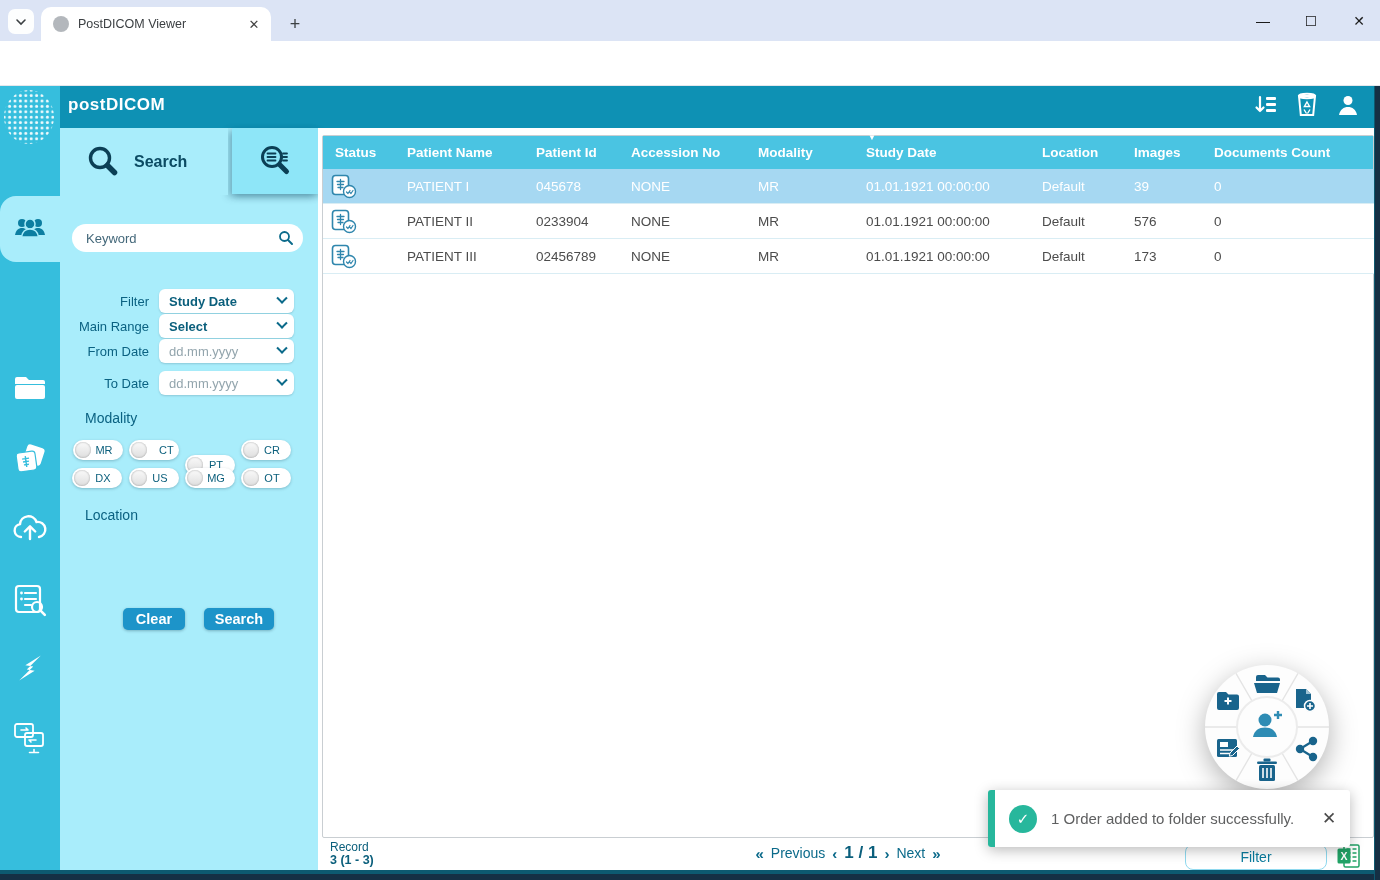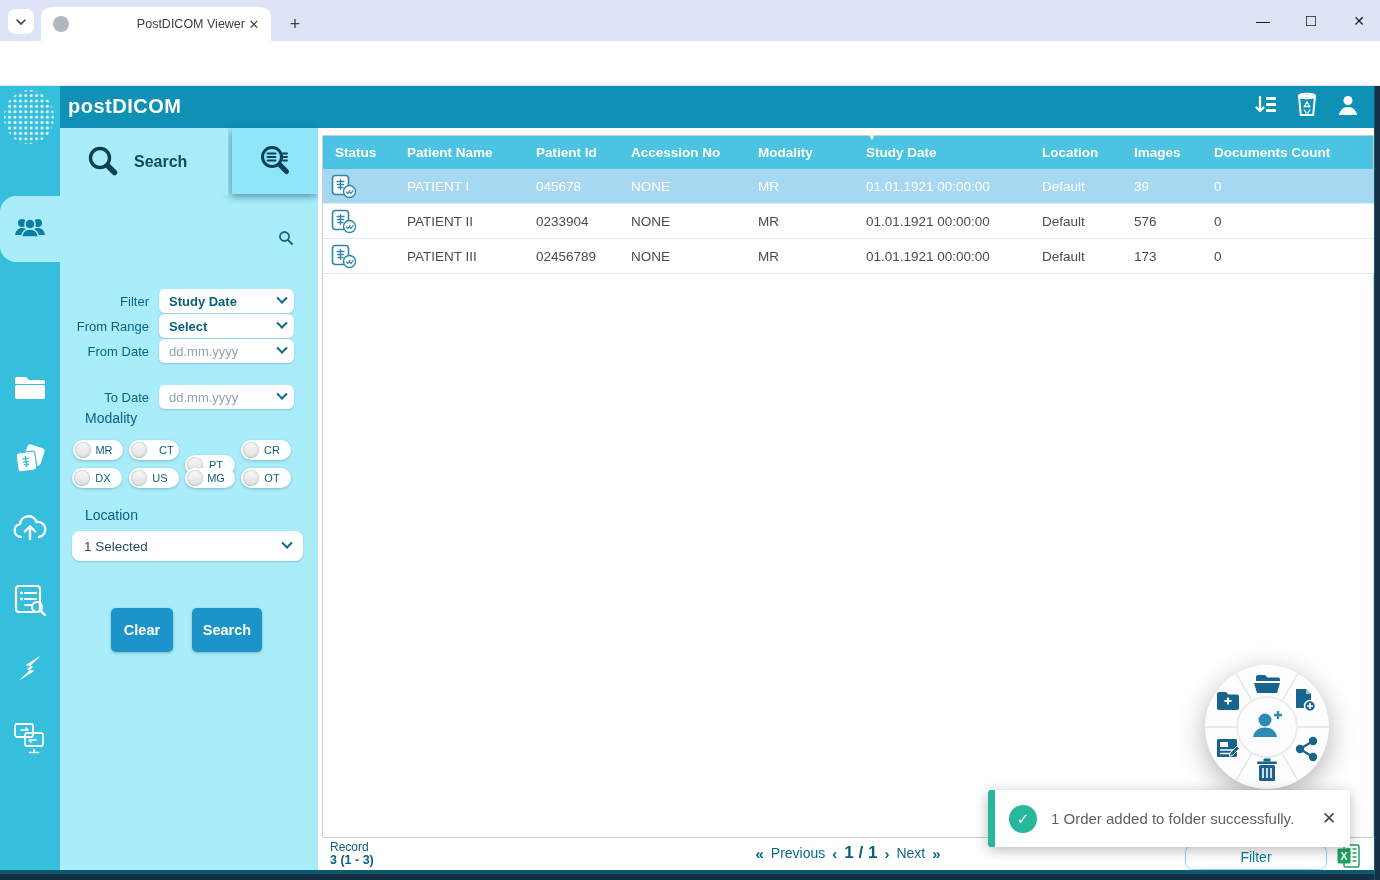--- a/index.html
+++ b/index.html
@@ -7,35 +7,35 @@
   body { font-family:"Liberation Sans","DejaVu Sans",sans-serif; background:#fff; }
   .abs { position:absolute; }
   .screen { position:relative; width:1380px; height:880px; background:#fff; overflow:hidden; }
 
   
   .tabbar { left:0; top:0; width:1380px; height:41px; background:#dce4f5; }
   .tab-search-btn { left:8px; top:9px; width:26px; height:25px; background:#fdfefe; border-radius:7px; display:flex; align-items:center; justify-content:center; color:#3c4043; font-size:12px; }
   .tab { left:41px; top:7px; width:230px; height:34px; background:#ffffff; border-radius:10px 10px 0 0; display:flex; align-items:center; padding:0 8px 0 12px; }
   .favicon { width:16px; height:16px; border-radius:50%; background:#9aa0a6; opacity:.75; margin-right:9px; flex:none;
              background-image:radial-gradient(#fff 22%, transparent 24%); background-size:4px 4px; }
-  .tab-title { font-size:12.5px; color:#3c4043; flex:1; white-space:nowrap; overflow:hidden;text-align:right; }
+  .tab-title { font-size:12.5px; color:#3c4043; flex:1; white-space:nowrap; overflow:hidden; }
   .tab-close { width:18px; height:18px; display:flex; align-items:center; justify-content:center; color:#444; font-size:13px; border-radius:50%; }
   .newtab { left:283px; top:12px; width:24px; height:24px; display:flex; align-items:center; justify-content:center; color:#3c4043; font-size:18px; }
   .wctl { top:10px; width:30px; height:22px; display:flex; align-items:center; justify-content:center; color:#1b1b1b; font-size:14px; }
   .addrbar { left:0; top:41px; width:1380px; height:45px; background:#ffffff; border-bottom:1px solid #e4e7ec; }
   .navico { top:52px; width:24px; height:24px; display:flex; align-items:center; justify-content:center; color:#5f6368; font-size:17px; }
   .urlpill { left:124px; top:48px; width:1010px; height:32px; background:#f0f3f9; border-radius:16px; display:flex; align-items:center; padding:0 12px; }
   .url-text { font-size:13.5px; color:#202124; flex:1; margin-left:10px; }
   .pill-ico { color:#5f6368; display:flex; align-items:center; }
   .divider-v { left:1228px; top:52px; width:1px; height:22px; background:#d7dade; }
   .avatar { left:1308px; top:50px; width:27px; height:27px; border-radius:50%; background:#c3d6f6; display:flex; align-items:center; justify-content:center; }
 
   
   .app-header { left:60px; top:86px; width:1320px; height:42px; background:#0e91b4; }
-  .logo { left:68px; top:95px; font-size:20px; font-weight:bold; color:#fff; letter-spacing:.5px; }
+  .logo { left:68px; top:95px; font-size:17px; font-weight:bold; color:#fff; letter-spacing:.5px; }
   .page-title { left:0; top:97px; width:1380px; text-align:center; font-size:16px; font-weight:bold; color:#fff; text-shadow:0 1px 2px rgba(0,0,0,.25); }
   .hdr-icons { left:1240px; top:92px; width:120px; height:30px; display:flex; gap:18px; align-items:center; justify-content:flex-end; }
 
   .sidebar { left:0; top:86px; width:60px; height:784px; background:#36bedd; }
   .side-item { position:absolute; left:0; width:60px; height:60px; display:flex; align-items:center; justify-content:center; }
   .side-item.active { background:#a9edfb; border-radius:16px 0 0 16px; width:60px; height:66px; }
   .side-logo { left:2px; top:88px; width:56px; height:58px; }
 
   .panel { left:60px; top:128px; width:258px; height:742px; background:#a9edfb; }
   .tab-search { left:60px; top:128px; width:168px; height:67px; display:flex; align-items:center; background:#a9edfb; }
@@ -54,21 +54,21 @@
   .chev { width:8px; height:8px; border-right:2.2px solid #0b6a8a; border-bottom:2.2px solid #0b6a8a; transform:rotate(45deg) translate(-2px,-2px); flex:none; }
 
   .sec-label { position:absolute; left:85px; font-size:14px; color:#0b6282; }
   .pill { position:absolute; width:50px; height:20px; background:#fff; border-radius:10px; box-shadow:0 1px 3px rgba(0,40,60,.25); display:flex; align-items:center; padding:2px 6px 2px 2px; }
   .knob { width:16px; height:16px; border-radius:50%; background:linear-gradient(#fafafa,#dedede); box-shadow:inset 0 0 2px rgba(0,0,0,.35); flex:none; }
   .pill-label { flex:1; text-align:center; font-size:11px; color:#0b5f7c; }
 
   .loc-select { left:72px; top:531px; width:231px; height:30px; background:#fff; border-radius:8px; box-shadow:0 1px 2px rgba(0,40,60,.18); display:flex; align-items:center; padding:0 12px; }
   .loc-select .val { flex:1; font-size:13.5px; color:#29505f; }
 
-  .btn-teal { position:absolute; height:44px; background:#1d94c9; color:#fff; border:none; border-radius:5px; font-size:14.5px; font-weight:bold; font-family:inherit; box-shadow:0 1px 3px rgba(0,40,60,.3); display:flex; align-items:center; justify-content:center; }
+  .btn-teal { position:absolute; height:22px; background:#1d94c9; color:#fff; border:none; border-radius:5px; font-size:14.5px; font-weight:bold; font-family:inherit; box-shadow:0 1px 3px rgba(0,40,60,.3); display:flex; align-items:center; justify-content:center;margin-left:12px; }
 
   
   .main { left:318px; top:128px; width:1056px; height:742px; background:#fff; }
   .tablebox { left:322px; top:135px; width:1052px; height:703px; border:1px solid #c9ced2; border-radius:2px; background:#fff; }
   .thead { position:absolute; left:0; top:0; width:1050px; height:33px; background:#4ac4e2; display:grid; grid-template-columns:72px 129px 95px 127px 108px 176px 92px 80px auto; align-items:center; }
   .thead .th { padding-left:12px; font-size:13.5px; font-weight:bold; color:#fff; position:relative; white-space:nowrap; }
   .sort-caret { position:absolute; left:14px; top:-12px; font-size:8px; color:#fff; }
   .trow { position:absolute; left:0; width:1236px; height:35px; display:grid; grid-template-columns:72px 129px 95px 127px 108px 176px 92px 80px auto; align-items:center; border-bottom:1px solid #d9edf4; background:#fff; }
   .trow .td { padding-left:12px; font-size:13.5px; color:#4c4c4c; white-space:nowrap; }
   .trow.sel { background:#a6d8f2; }
@@ -304,49 +304,50 @@
       </svg>
   </div>
   <div class="abs tab-search">
     <svg width="34" height="34" viewBox="0 0 34 34" style="margin-left:26px;">
         <circle cx="14" cy="13" r="9.5" fill="none" stroke="#0b3f55" stroke-width="3.4"></circle>
         <path d="M21.5 20.5l7 7" stroke="#0b3f55" stroke-width="5.5" stroke-linecap="round"></path>
       </svg>
     <span class="tab-search-label">Search</span>
   </div>
 
+  <input class="abs keyword" placeholder="Keyword" style="">
   <div class="abs kw-ico">
     <svg width="16" height="16" viewBox="0 0 16 16">
         <circle cx="6.5" cy="6.5" r="4.5" fill="none" stroke="#0b6a8a" stroke-width="1.8"></circle>
         <path d="M10 10l4 4" stroke="#0b6a8a" stroke-width="2" stroke-linecap="round"></path>
       </svg>
   </div>
 
   <div class="frow" style="top:289px;">
     <span class="flabel">Filter</span>
     <div class="fctrl">
         <span class="val">Study Date</span>
         <span class="chev"></span>
       </div>
   </div>
   <div class="frow" style="top:314px;">
-    <span class="flabel">From Range</span>
+    <span class="flabel">Main Range</span>
     <div class="fctrl">
         <span class="val">Select</span>
         <span class="chev"></span>
       </div>
   </div>
   <div class="frow" style="top:339px;">
     <span class="flabel">From Date</span>
     <div class="fctrl">
         <span class="val ph">dd.mm.yyyy</span>
         <span class="chev"></span>
       </div>
   </div>
-  <div class="frow" style="top:385px;">
+  <div class="frow" style="top:371px;">
     <span class="flabel">To Date</span>
     <div class="fctrl">
         <span class="val ph">dd.mm.yyyy</span>
         <span class="chev"></span>
       </div>
   </div>
 
   <div class="sec-label" style="top:410px;">Modality</div>
   <div class="pill" style="left:73px;top:440px;">
       <span class="knob"></span>
@@ -375,24 +376,20 @@
   <div class="pill" style="left:185px;top:468px;">
       <span class="knob"></span>
       <span class="pill-label">MG</span>
     </div>
   <div class="pill" style="left:241px;top:468px;">
       <span class="knob"></span>
       <span class="pill-label">OT</span>
     </div>
 
   <div class="sec-label" style="top:507px;">Location</div>
-  <div class="abs loc-select">
-    <span class="val">1 Selected</span>
-    <span class="chev"></span>
-  </div>
 
   <button class="btn-teal" style="left:111px;top:608px;width:62px;">Clear</button>
   <button class="btn-teal" style="left:192px;top:608px;width:70px;">Search</button>
 
   <div class="abs main"></div>
   <div class="abs tablebox">
     <div class="thead">
       <div class="th">Status</div>
       <div class="th">Patient Name</div>
       <div class="th">Patient Id</div>

